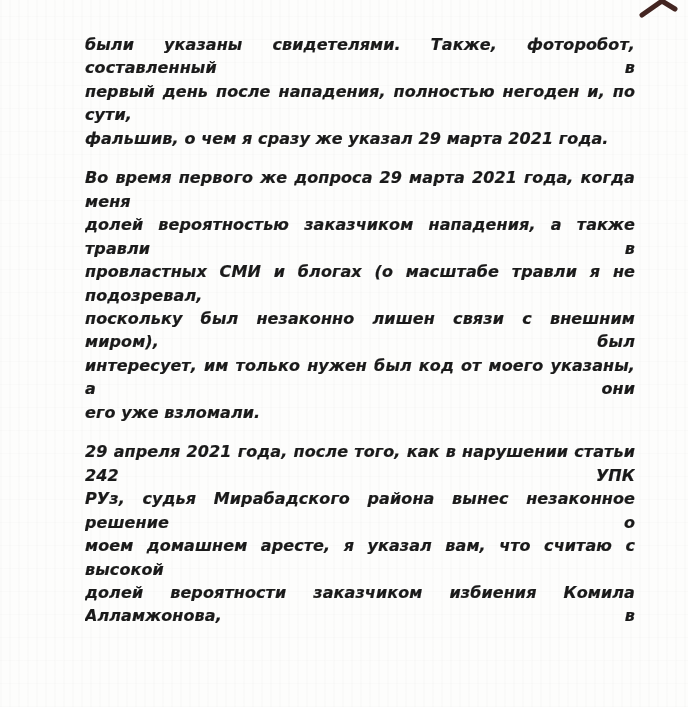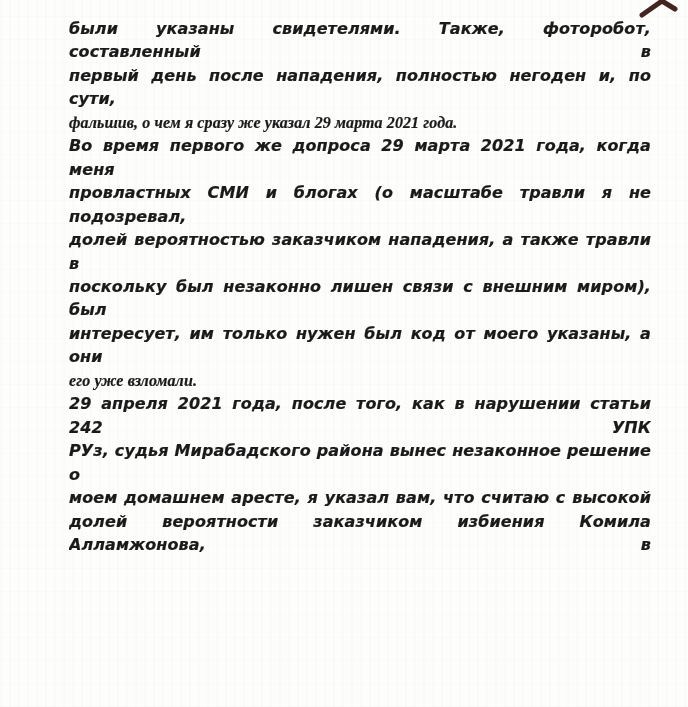--- a/index.html
+++ b/index.html
@@ -27,30 +27,29 @@
     left:69px;top:17px;
     width:582px;
     font-style:italic;
     font-weight:bold;
     font-size:16px;
     line-height:23.45px;
     color:#1a1a1a;
     letter-spacing:0.1px;
     -webkit-text-stroke:0.2px #1a1a1a;
   }
-  .para{margin:0;padding:0;}
+  .para{margin:16px;padding:0;}
   .ln{
     text-align:justify;
     text-align-last:justify;
     white-space:normal;
     overflow:hidden;
   }
   .ln.last{
     text-align-last:left;
-    font-family:Liberation Serif, serif;
   }
 </style>
 </head>
 <body>
 
 <div class="page">
 
   <svg class="corner-mark" viewBox="0 0 44 18" aria-hidden="true">
     <polyline points="4,15 24,1 37,9" fill="none" stroke="#33120e" stroke-width="5" stroke-linecap="round" stroke-linejoin="round" opacity="0.92"></polyline>
   </svg>
@@ -58,22 +57,22 @@
   <div class="text-block">
 
     <div class="para">
       <div class="ln">были указаны свидетелями. Также, фоторобот, составленный в</div>
       <div class="ln">первый день после нападения, полностью негоден и, по сути,</div>
       <div class="ln last">фальшив, о чем я сразу же указал 29 марта 2021 года.</div>
     </div>
 
     <div class="para">
       <div class="ln">Во время первого же допроса 29 марта 2021 года, когда меня</div>
+      <div class="ln">долей вероятностью заказчиком нападения, а также травли в</div>
       <div class="ln">провластных СМИ и блогах (о масштабе травли я не подозревал,</div>
-      <div class="ln">долей вероятностью заказчиком нападения, а также травли в</div>
       <div class="ln">поскольку был незаконно лишен связи с внешним миром), был</div>
       <div class="ln">интересует, им только нужен был код от моего указаны, а они</div>
       <div class="ln last">его уже взломали.</div>
     </div>
 
     <div class="para">
       <div class="ln">29 апреля 2021 года, после того, как в нарушении статьи 242 УПК</div>
       <div class="ln">РУз, судья Мирабадского района вынес незаконное решение о</div>
       <div class="ln">моем домашнем аресте, я указал вам, что считаю с высокой</div>
       <div class="ln">долей вероятности заказчиком избиения Комила Алламжонова, в</div>

